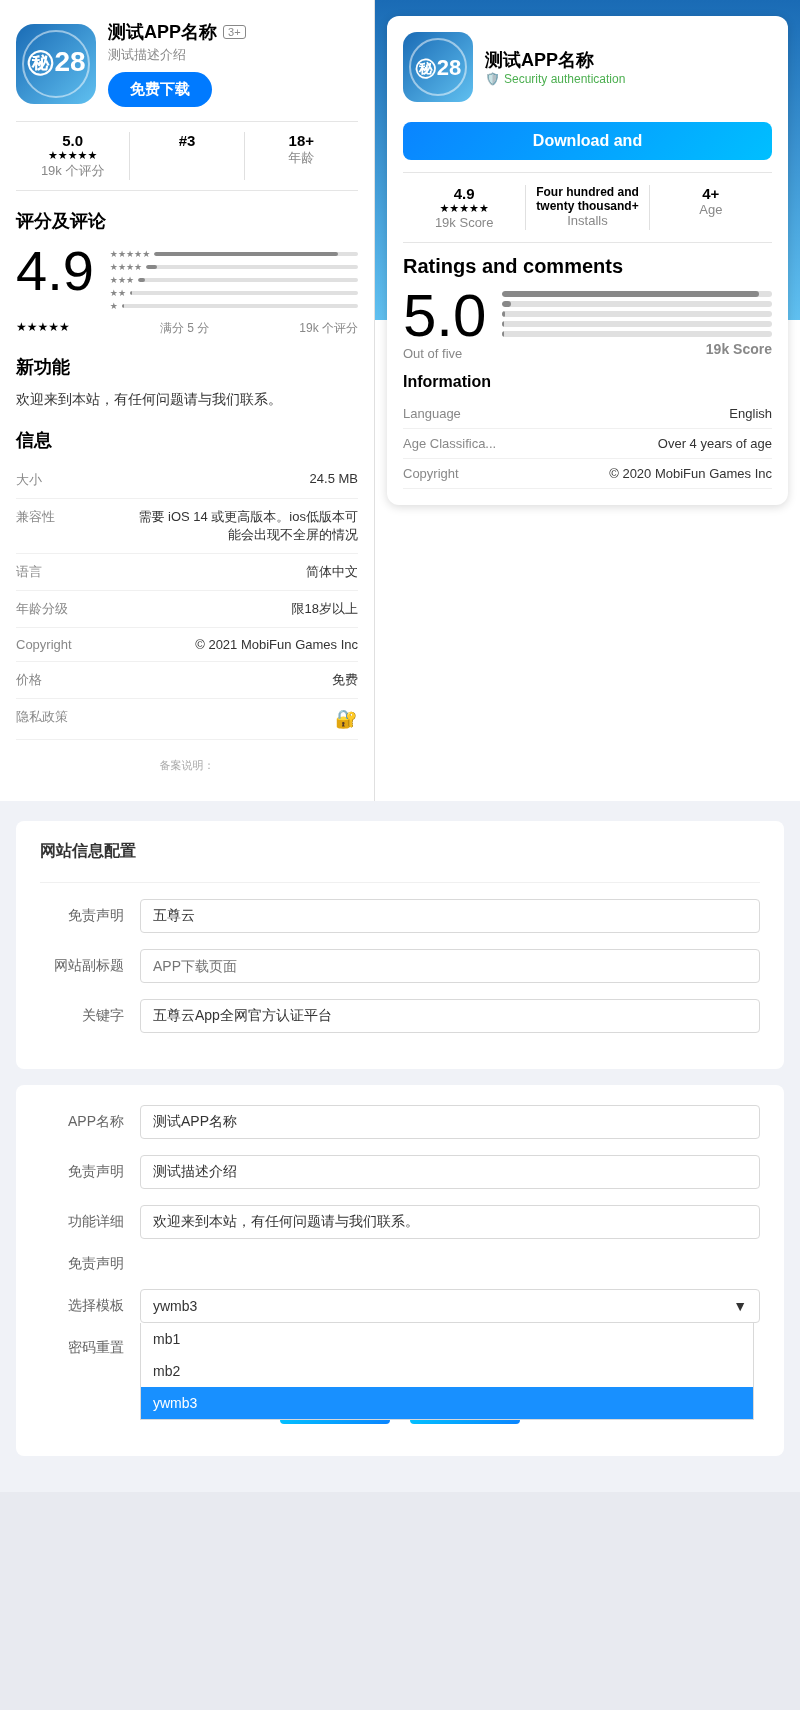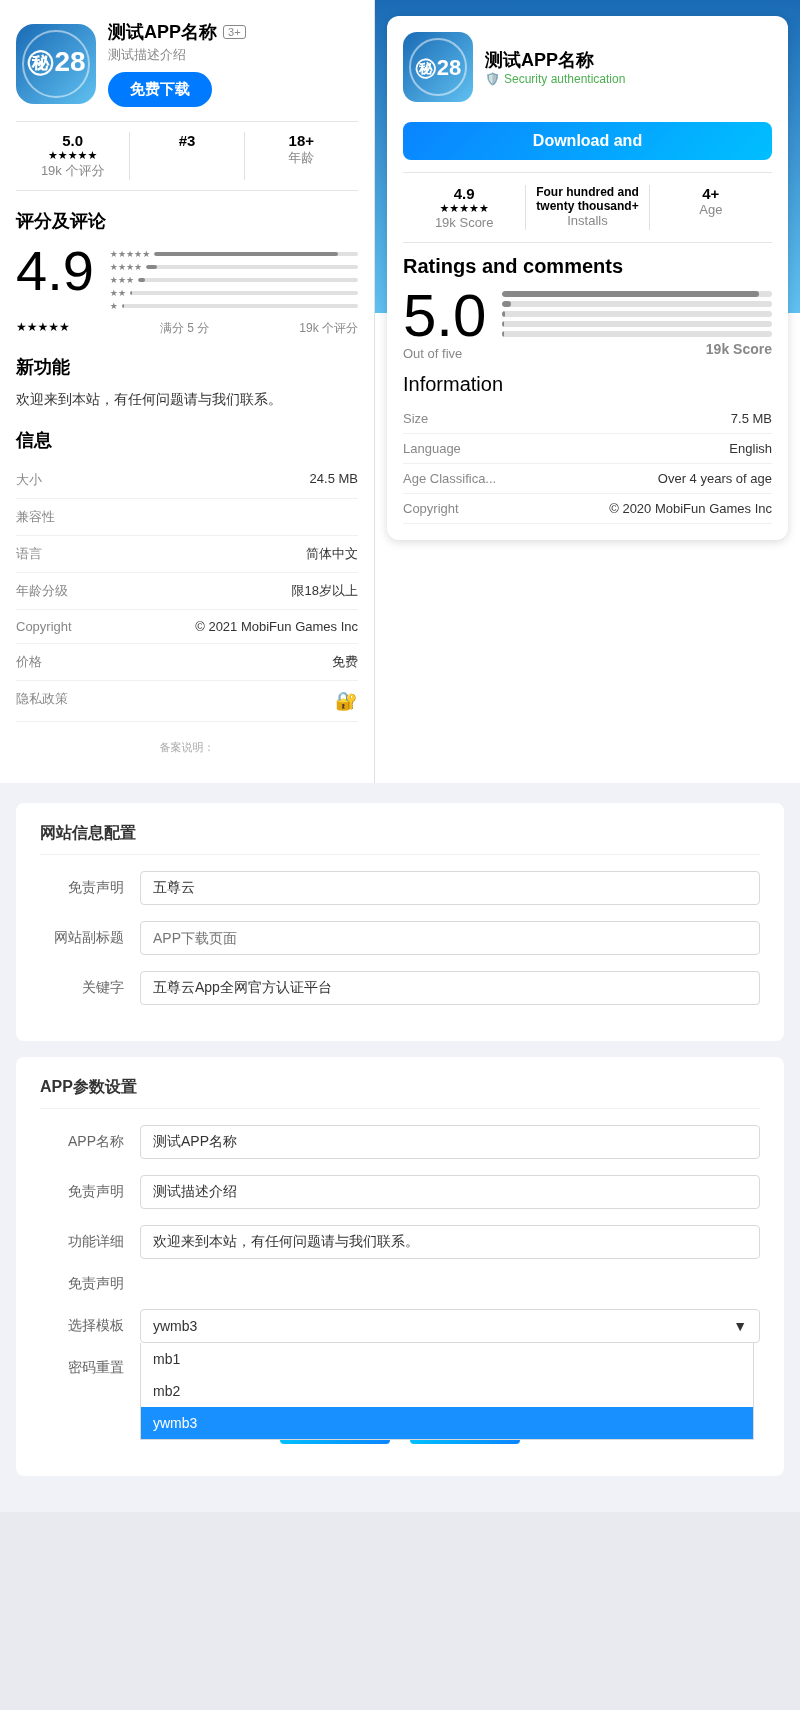--- a/index.html
+++ b/index.html
@@ -374,22 +374,22 @@
       font-size: 14px;
       font-weight: 600;
       color: #888;
       text-align: right;
       margin-top: 4px;
     }
 
     .right-info-section { margin-top: 12px; }
 
     .right-info-title {
-      font-size: 20px;
-      font-weight: 400;
+      font-size: 16px;
+      font-weight: 700;
       color: #000;
       margin-bottom: 8px;
     }
 
     .right-info-row {
       display: flex;
       justify-content: space-between;
       padding: 7px 0;
       border-bottom: 1px solid #f0f0f0;
       font-size: 13px;
@@ -410,21 +410,21 @@
       border-radius: 8px;
       padding: 20px 24px;
       margin-bottom: 16px;
     }
 
     .config-card-title {
       font-size: 16px;
       font-weight: 600;
       color: #333;
       margin-bottom: 16px;
-      padding-bottom: 10px;
+      padding-bottom: 20px;
       border-bottom: 1px solid #f0f0f0;
     }
 
     .form-row {
       display: flex;
       align-items: center;
       margin-bottom: 16px;
     }
 
     .form-label {
@@ -617,20 +617,21 @@
     </div>
 
     <div class="info-section">
       <div class="section-title">信息</div>
       <div class="info-row">
         <span class="info-label">大小</span>
         <span class="info-value">24.5 MB</span>
       </div>
       <div class="info-row">
         <span class="info-label">兼容性</span>
+        <span class="info-value">需要 iOS 14 或更高版本。ios低版本可能会出现不全屏的情况</span>
       </div>
       <div class="info-row">
         <span class="info-label">语言</span>
         <span class="info-value">简体中文</span>
       </div>
       <div class="info-row">
         <span class="info-label">年龄分级</span>
         <span class="info-value">限18岁以上</span>
       </div>
       <div class="info-row">
@@ -721,24 +722,20 @@
                 <div class="right-bar-fill" style="width:0.5%"></div>
               </div>
           </div>
           <div class="right-rating-score">19k Score</div>
         </div>
       </div>
 
       <div class="right-info-section">
         <div class="right-info-title">Information</div>
         <div class="right-info-row">
-          <span class="right-info-label">Size</span>
-          <span class="right-info-value">7.5 MB</span>
-        </div>
-        <div class="right-info-row">
           <span class="right-info-label">Language</span>
           <span class="right-info-value">English</span>
         </div>
         <div class="right-info-row">
           <span class="right-info-label">Age Classifica...</span>
           <span class="right-info-value">Over 4 years of age</span>
         </div>
         <div class="right-info-row">
           <span class="right-info-label">Copyright</span>
           <span class="right-info-value">© 2020 MobiFun Games Inc</span>
@@ -762,21 +759,20 @@
       <input class="form-input" type="text" placeholder="APP下载页面" style="">
     </div>
 
     <div class="form-row">
       <label class="form-label">关键字</label>
       <input class="form-input" type="text" value="五尊云App全网官方认证平台" style="">
     </div>
   </div>
 
   <div class="config-card">
-    <div class="config-card-title">APP参数设置</div>
 
     <div class="form-row">
       <label class="form-label">APP名称</label>
       <input class="form-input" type="text" value="测试APP名称" style="">
     </div>
 
     <div class="form-row">
       <label class="form-label">免责声明</label>
       <input class="form-input" type="text" value="测试描述介绍" style="">
     </div>

